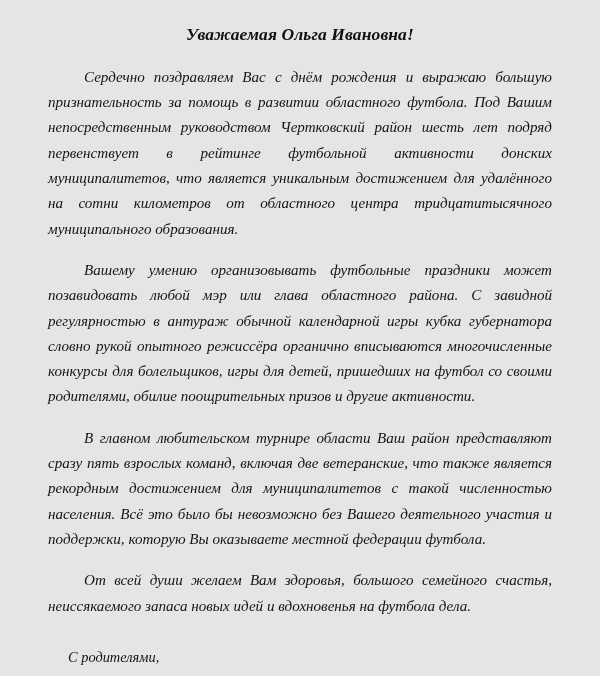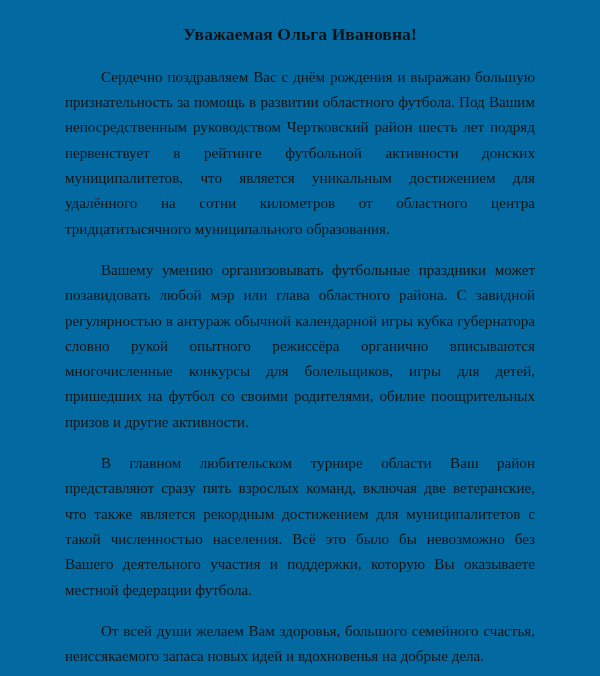--- a/index.html
+++ b/index.html
@@ -14,22 +14,23 @@
     font-family: "Liberation Serif", "DejaVu Serif", serif;
     color: #161616;
     overflow: hidden;
   }
 
   .page {
     position: relative;
     width: 600px;
     height: 676px;
     box-sizing: border-box;
-    padding: 0 49px;
-    background: #0369a1;
+    padding: 0 32px;
+    background: #e5e5e5;
+    font-style: italic;
   }
 
   .letter-heading {
     text-align: center;
     font-weight: bold;
     font-size: 17.5px;
     letter-spacing: 0.1px;
     padding-top: 24px;
     line-height: 1.25;
     color: #111111;
@@ -112,21 +113,21 @@
 <body>
 
 <div class="page">
 
   <div class="letter-heading">Уважаемая Ольга Ивановна!</div>
 
   <div class="body-block">
     <p class="para">Сердечно поздравляем Вас с днём рождения и выражаю большую признательность за помощь в развитии областного футбола. Под Вашим непосредственным руководством Чертковский район шесть лет подряд первенствует в рейтинге футбольной активности донских муниципалитетов, что является уникальным достижением для удалённого на сотни километров от областного центра тридцатитысячного муниципального образования.</p>
     <p class="para">Вашему умению организовывать футбольные праздники может позавидовать любой мэр или глава областного района. С завидной регулярностью в антураж обычной календарной игры кубка губернатора словно рукой опытного режиссёра органично вписываются многочисленные конкурсы для болельщиков, игры для детей, пришедших на футбол со своими родителями, обилие поощрительных призов и другие активности.</p>
     <p class="para">В главном любительском турнире области Ваш район представляют сразу пять взрослых команд, включая две ветеранские, что также является рекордным достижением для муниципалитетов с такой численностью населения. Всё это было бы невозможно без Вашего деятельного участия и поддержки, которую Вы оказываете местной федерации футбола.</p>
-    <p class="para">От всей души желаем Вам здоровья, большого семейного счастья, неиссякаемого запаса новых идей и вдохновенья на добрые дела.</p>
+    <p class="para">От всей души желаем Вам здоровья, большого семейного счастья, неиссякаемого запаса новых идей и вдохновенья на футбола дела.</p>
   </div>
 
   <div class="closing-block">
 
     <div class="closing-line">С родителями,</div>
 
     <div class="signature-row">
 
       <div class="signatory-role">Председатель РРООФФ</div>
 

